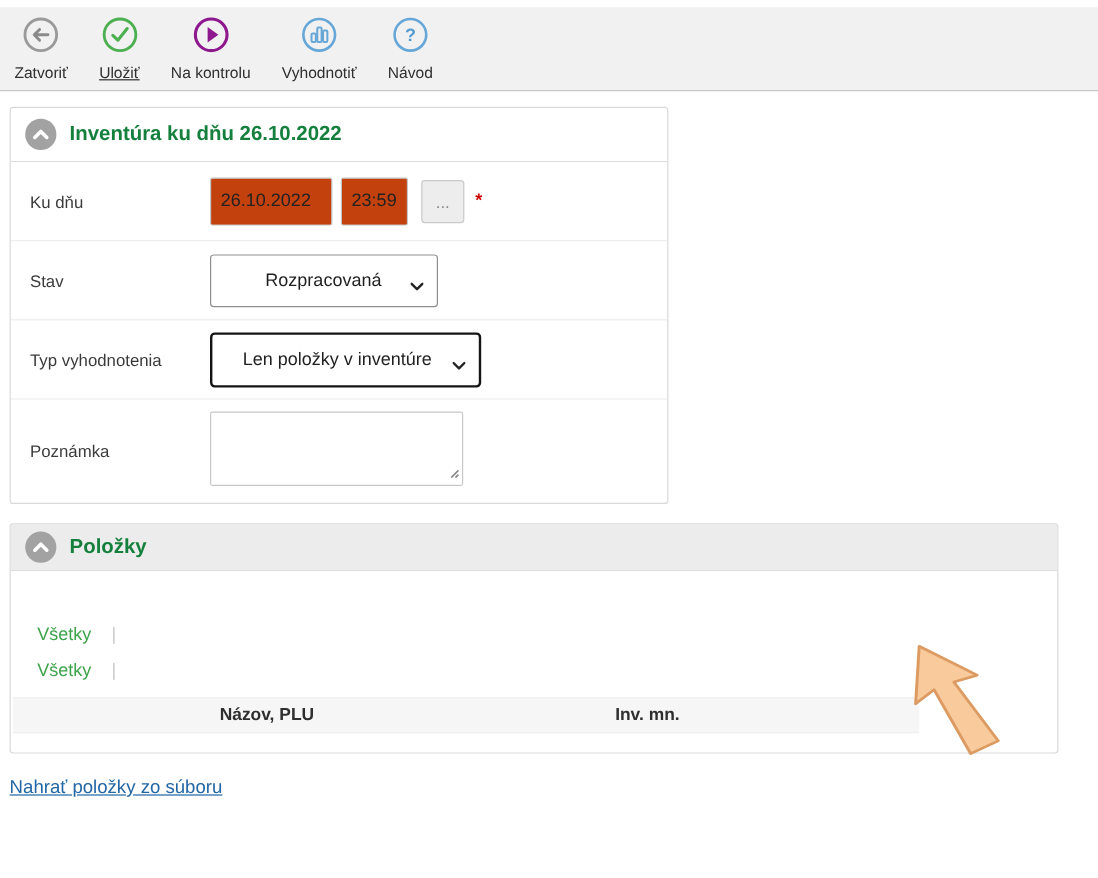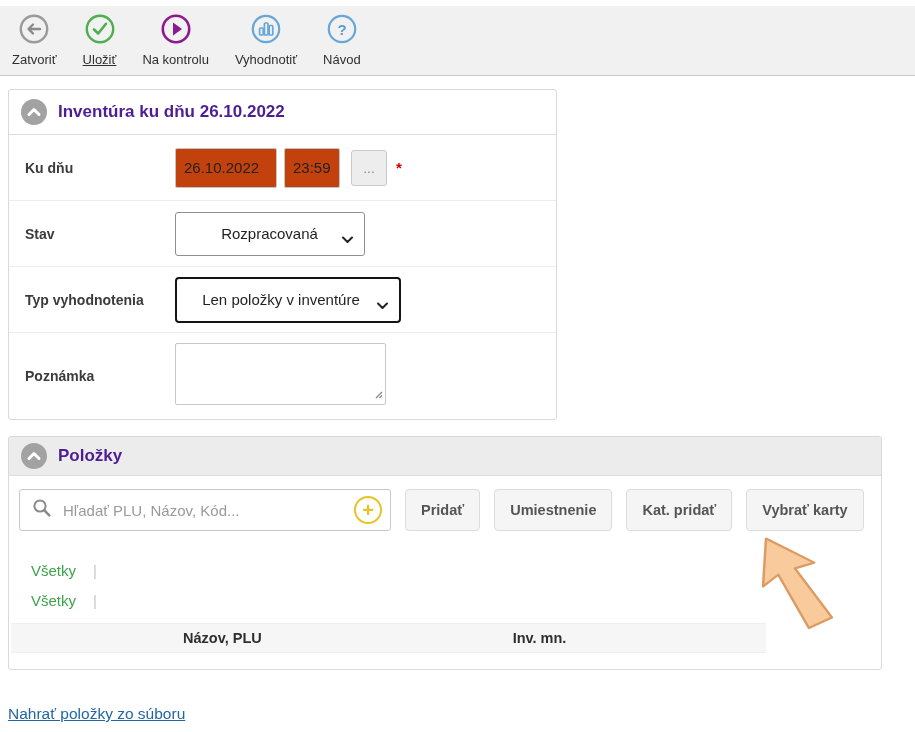--- a/index.html
+++ b/index.html
@@ -11,35 +11,35 @@
     border-bottom: 1px solid #c9c9c9; display: flex; align-items: center;
     padding-left: 12px; gap: 26px; }
   .tb-item { display: inline-flex; flex-direction: column; align-items: center;
     gap: 4px; cursor: pointer; }
   .tb-item .lbl { font-size: 13px; color: #2f2f2f; }
   .tb-item .lbl.u { text-decoration: underline; }
 
   
   .panel { border: 1px solid #d9d9d9; border-radius: 3px; background: #fff; }
   .panel-1 { margin: 13px 0 0 8px; width: 549px; }
-  .panel-2 { margin: 16px 0 15px 8px; width: 874px; }
+  .panel-2 { margin: 16px 0 0 8px; width: 874px; }
   .panel-head { display: flex; align-items: center; gap: 11px; padding: 9px 12px;
     border-bottom: 1px solid #dedede; border-radius: 3px 3px 0 0; }
   .panel-2 .panel-head { background: #ececec; padding: 6px 12px; }
-  .panel-title { font-size: 17px; font-weight: bold; color: #4c1d95; }
+  .panel-title { font-size: 17px; font-weight: bold; color: #15803d; }
   .collapse-btn { width: 26px; height: 26px; border-radius: 50%;
     background: #a2a2a2; border: none; display: inline-flex;
     align-items: center; justify-content: center; cursor: pointer; flex: 0 0 auto; }
 
   
   .form-row { display: flex; align-items: center; min-height: 66px;
     border-bottom: 1px solid #ededed; padding-left: 16px; }
   .form-row:last-child { border-bottom: none; min-height: 86px; }
   .form-row .flabel { width: 150px; flex: 0 0 auto; font-size: 14px;
-    font-weight: bold; color: #3b3b3b; }
+    font-weight: normal; color: #3b3b3b; }
   .ctrl { display: flex; align-items: center; }
   .txt { border: 1px solid #c4c4c4; border-radius: 2px; height: 40px;
     font-size: 15px; font-family: "Liberation Sans", sans-serif;
     color: #222; padding: 0 8px; background: #c2410c; }
   .txt.date { width: 102px; }
   .txt.time { width: 56px; margin-left: 7px; }
   .dots-btn { margin-left: 11px; width: 36px; height: 36px; background: #ededed;
     border: 1px solid #c9c9c9; border-radius: 3px; color: #8a8a8a;
     font-size: 14px; cursor: pointer; }
   .req { margin-left: 9px; color: #cc0000; font-size: 15px; font-weight: bold; }
@@ -231,36 +231,20 @@
       <span>
         <svg width="26" height="26" viewBox="0 0 26 26" style="display:block">
           <path d="M8 15.5 L13 10.5 L18 15.5" fill="none" stroke="#fff" stroke-width="3" stroke-linecap="round" stroke-linejoin="round"></path>
         </svg>
       </span>
     </button>
     <span class="panel-title">Položky</span>
   </div>
 
   <div class="items-body">
-    <div class="search-row">
-      <div class="search-box">
-        <span>
-          <svg width="20" height="20" viewBox="0 0 20 20">
-            <circle cx="8" cy="8" r="5.6" fill="none" stroke="#8a8a8a" stroke-width="2"></circle>
-            <line x1="12.3" y1="12.3" x2="17.3" y2="17.3" stroke="#8a8a8a" stroke-width="2.6" stroke-linecap="round"></line>
-          </svg>
-        </span>
-        <input type="text" placeholder="Hľadať PLU, Názov, Kód..." style="">
-        <button class="plus-btn">+</button>
-      </div>
-      <button class="btn">Pridať</button>
-      <button class="btn">Umiestnenie</button>
-      <button class="btn">Kat. pridať</button>
-      <button class="btn">Vybrať karty</button>
-    </div>
 
     <div class="filters">
       <div class="filter-row">
         <a class="filter-link">Všetky</a>
         <span class="pipe">|</span>
       </div>
       <div class="filter-row">
         <a class="filter-link">Všetky</a>
         <span class="pipe">|</span>
       </div>

